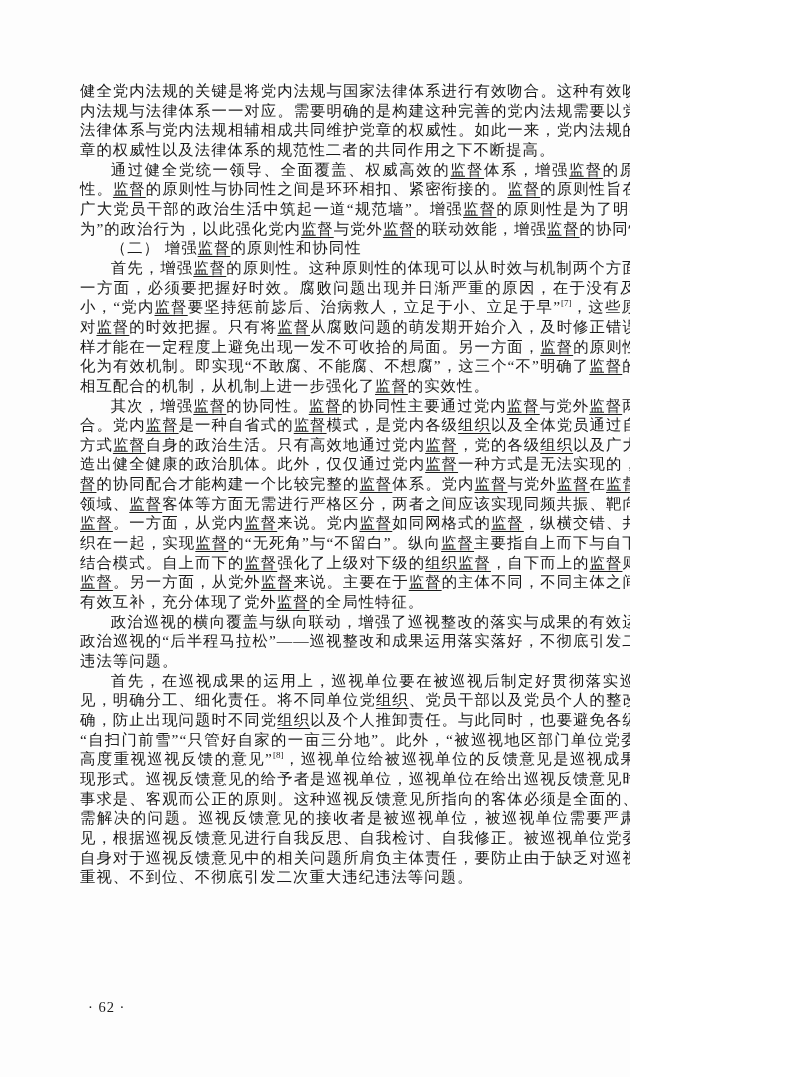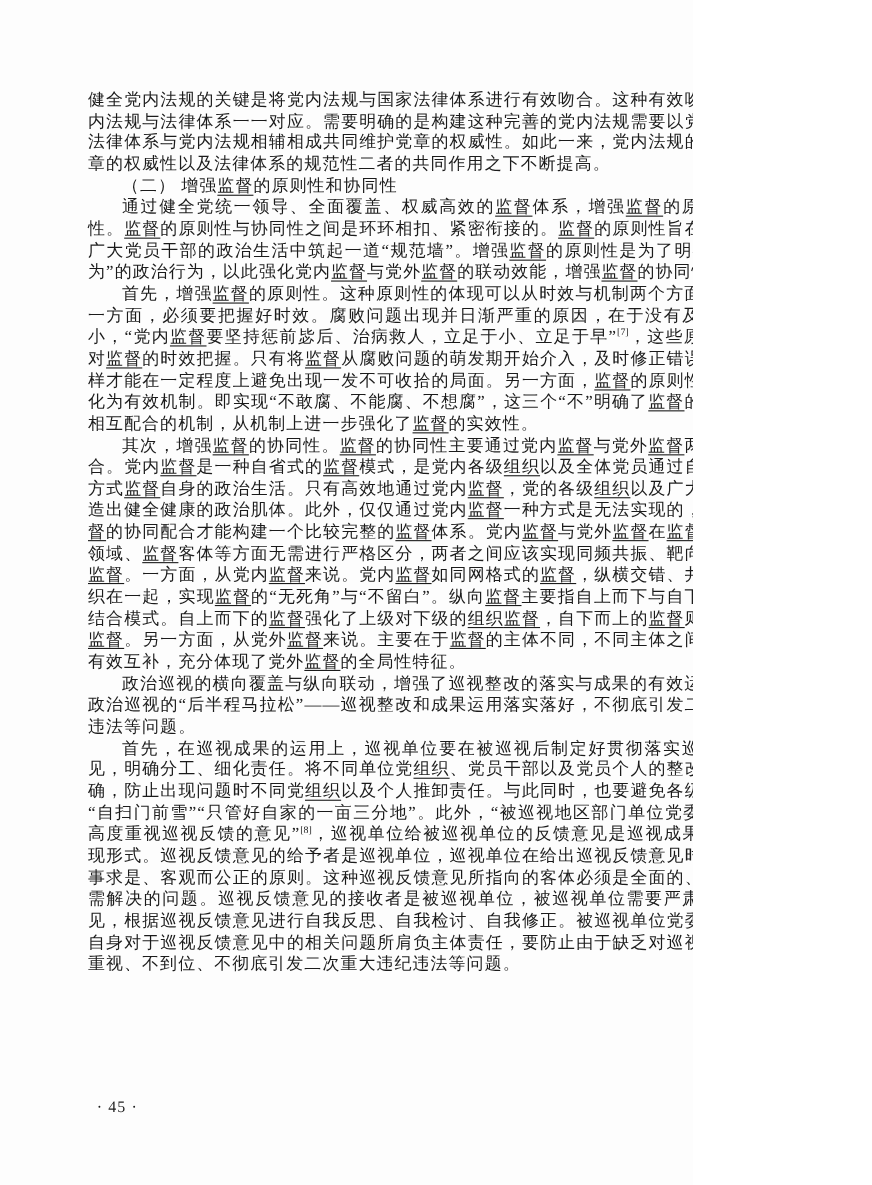--- a/index.html
+++ b/index.html
@@ -49,21 +49,21 @@
     letter-spacing: 1px;
     color: #1b1b1b;
   }
 </style>
 </head>
 <body>
 
 <div class="page">
   <div class="body-text">
       <p class="no-indent">健全党内法规的关键是将党内法规与国家法律体系进行有效吻合。这种有效吻合并非将党内法规与法律体系一一对应。需要明确的是构建这种完善的党内法规需要以党章为根本，法律体系与党内法规相辅相成共同维护党章的权威性。如此一来，党内法规的执行力在党章的权威性以及法律体系的规范性二者的共同作用之下不断提高。</p>
+      <p>通过健全党统一领导、全面覆盖、权威高效的<u>监督</u>体系，增强<u>监督</u>的原则性与协同性。<u>监督</u>的原则性与协同性之间是环环相扣、紧密衔接的。<u>监督</u>的原则性旨在党<u>组织</u>以及广大党员干部的政治生活中筑起一道“规范墙”。增强<u>监督</u>的原则性是为了明确规范“不可为”的政治行为，以此强化党内<u>监督</u>与党外<u>监督</u>的联动效能，增强<u>监督</u>的协同性。</p>
       <p>（二） 增强<u>监督</u>的原则性和协同性</p>
-      <p>通过健全党统一领导、全面覆盖、权威高效的<u>监督</u>体系，增强<u>监督</u>的原则性与协同性。<u>监督</u>的原则性与协同性之间是环环相扣、紧密衔接的。<u>监督</u>的原则性旨在党<u>组织</u>以及广大党员干部的政治生活中筑起一道“规范墙”。增强<u>监督</u>的原则性是为了明确规范“不可为”的政治行为，以此强化党内<u>监督</u>与党外<u>监督</u>的联动效能，增强<u>监督</u>的协同性。</p>
       <p>首先，增强<u>监督</u>的原则性。这种原则性的体现可以从时效与机制两个方面进行剖析。一方面，必须要把握好时效。腐败问题出现并日渐严重的原因，在于没有及时抓早、抓小，“党内<u>监督</u>要坚持惩前毖后、治病救人，立足于小、立足于早”<sup>[7]</sup>，这些原则就是鉴于对<u>监督</u>的时效把握。只有将<u>监督</u>从腐败问题的萌发期开始介入，及时修正错误和偏差，这样才能在一定程度上避免出现一发不可收拾的局面。另一方面，<u>监督</u>的原则性在于必须转化为有效机制。即实现“不敢腐、不能腐、不想腐”，这三个“不”明确了<u>监督</u>的前后递进和相互配合的机制，从机制上进一步强化了<u>监督</u>的实效性。</p>
       <p>其次，增强<u>监督</u>的协同性。<u>监督</u>的协同性主要通过党内<u>监督</u>与党外<u>监督</u>两种方式相结合。党内<u>监督</u>是一种自省式的<u>监督</u>模式，是党内各级<u>组织</u>以及全体党员通过自查与自检的方式<u>监督</u>自身的政治生活。只有高效地通过党内<u>监督</u>，党的各级<u>组织</u>以及广大党员才能锻造出健全健康的政治肌体。此外，仅仅通过党内<u>监督</u>一种方式是无法实现的，需要党外<u>监督</u>的协同配合才能构建一个比较完整的<u>监督</u>体系。党内<u>监督</u>与党外<u>监督</u>在<u>监督</u>时间、<u>监督</u>领域、<u>监督</u>客体等方面无需进行严格区分，两者之间应该实现同频共振、靶向<u>监督</u>、精准<u>监督</u>。一方面，从党内<u>监督</u>来说。党内<u>监督</u>如同网格式的<u>监督</u>，纵横交错、井然有序地交织在一起，实现<u>监督</u>的“无死角”与“不留白”。纵向<u>监督</u>主要指自上而下与自下而上的<u>监督</u>结合模式。自上而下的<u>监督</u>强化了上级对下级的<u>组织</u><u>监督</u>，自下而上的<u>监督</u>则是一种民主<u>监督</u>。另一方面，从党外<u>监督</u>来说。主要在于<u>监督</u>的主体不同，不同主体之间的<u>监督</u>可以有效互补，充分体现了党外<u>监督</u>的全局性特征。</p>
       <p>政治巡视的横向覆盖与纵向联动，增强了巡视整改的落实与成果的有效运用。只有将政治巡视的“后半程马拉松”——巡视整改和成果运用落实落好，不彻底引发二次重大违纪违法等问题。</p>
       <p>首先，在巡视成果的运用上，巡视单位要在被巡视后制定好贯彻落实巡视成果的意见，明确分工、细化责任。将不同单位党<u>组织</u>、党员干部以及党员个人的整改责任进行明确，防止出现问题时不同党<u>组织</u>以及个人推卸责任。与此同时，也要避免各级被巡视单位“自扫门前雪”“只管好自家的一亩三分地”。此外，“被巡视地区部门单位党委（党组）要高度重视巡视反馈的意见”<sup>[8]</sup>，巡视单位给被巡视单位的反馈意见是巡视成果最直接的表现形式。巡视反馈意见的给予者是巡视单位，巡视单位在给出巡视反馈意见时必须坚持实事求是、客观而公正的原则。这种巡视反馈意见所指向的客体必须是全面的、真实的、急需解决的问题。巡视反馈意见的接收者是被巡视单位，被巡视单位需要严肃对待反馈意见，根据巡视反馈意见进行自我反思、自我检讨、自我修正。被巡视单位党委要严格认清自身对于巡视反馈意见中的相关问题所肩负主体责任，要防止由于缺乏对巡视成果运用不重视、不到位、不彻底引发二次重大违纪违法等问题。</p>
     </div>
-  <div class="page-number">· 45 ·</div>
+  <div class="page-number">· 62 ·</div>
 </div>
 
 </body></html>

